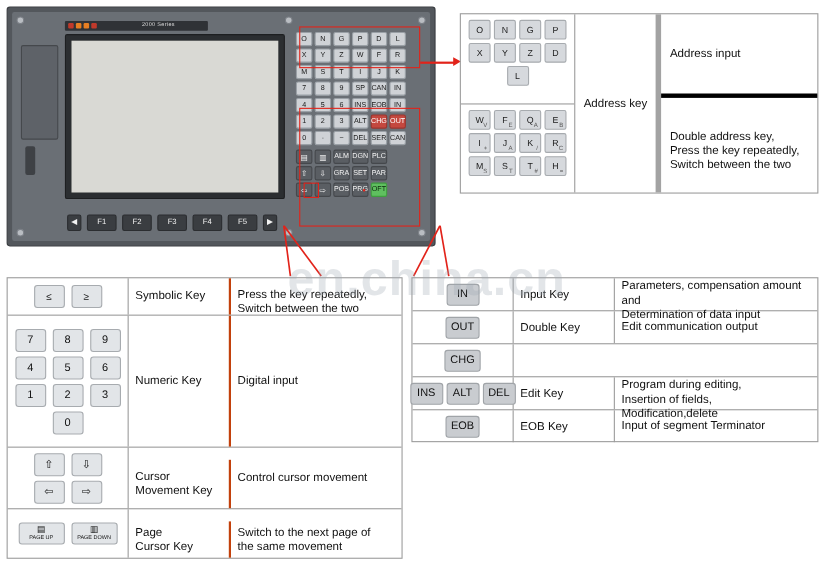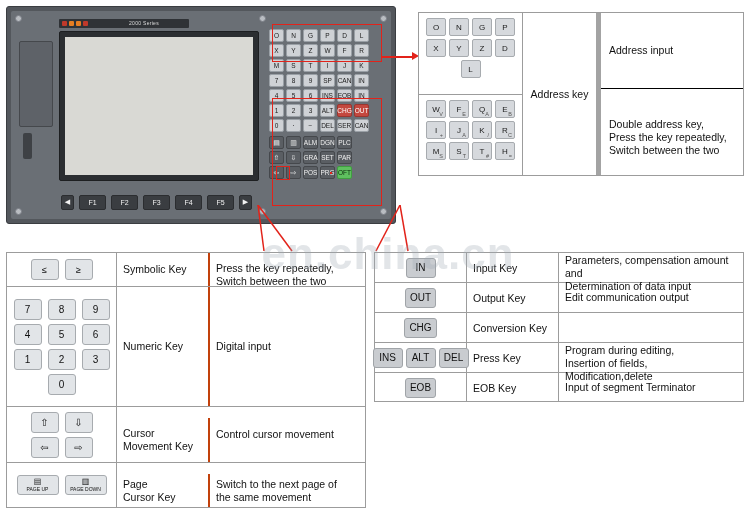--- a/index.html
+++ b/index.html
@@ -96,21 +96,21 @@
   .addr-keys-cell { padding:5px 4px; }
   .addr-keys-cell.top { height:82px; border-bottom:1px solid #9c9c9c; }
   .addr-keys-cell.bot { height:81px; }
   #addr-mid-col {
     width:78px; border-right:5px solid #a3a3a3;
     display:flex; align-items:center; justify-content:center;
     font-size:10.5px;
   }
   #addr-desc-col { flex:1; display:flex; flex-direction:column; }
   .addr-desc-cell { padding:6px 8px; font-size:10.5px; line-height:13px; }
-  .addr-desc-cell.top { height:82px; border-bottom:1px solid #000000; display:flex; align-items:center; }
+  .addr-desc-cell.top { height:82px; border-bottom:4px solid #000000; display:flex; align-items:center; }
   .addr-desc-cell.bot { height:81px; display:flex; align-items:center; }
   .akrow { display:flex; gap:3px; margin-bottom:3px; justify-content:center; }
   .akey {
     width:20px; height:18px; background:#d6d9dd; border:1px solid #a7abaf;
     border-radius:2px; font-size:8px; color:#1b1b1b;
     display:flex; align-items:center; justify-content:center; position:relative;
   }
   .akey .sub { position:absolute; bottom:0px; right:2px; font-size:5.5px; color:#555; }
   
   #watermark {
@@ -465,38 +465,37 @@
     </div>
     <div class="rc-name">Input Key</div>
     <div class="rc-desc multi">Parameters, compensation amount and
 Determination of data input</div>
   </div>
 
   <div class="rrow" style="height:30px;">
     <div class="rc-keys">
       <div class="rkey">OUT</div>
     </div>
-    <div class="rc-name">Output Key</div>
+    <div class="rc-name">Double Key</div>
     <div class="rc-desc">Edit communication output</div>
   </div>
 
   <div class="rrow" style="height:30px;">
     <div class="rc-keys">
       <div class="rkey">CHG</div>
     </div>
-    <div class="rc-name">Conversion Key</div>
   </div>
 
   <div class="rrow" style="height:30px;">
     <div class="rc-keys">
       <div class="rkey">INS</div>
       <div class="rkey">ALT</div>
       <div class="rkey">DEL</div>
     </div>
-    <div class="rc-name">Press Key</div>
+    <div class="rc-name">Edit Key</div>
     <div class="rc-desc multi">Program during editing,
 Insertion of fields, Modification,delete</div>
   </div>
 
   <div class="rrow" style="height:29px;">
     <div class="rc-keys">
       <div class="rkey">EOB</div>
     </div>
     <div class="rc-name">EOB Key</div>
     <div class="rc-desc">Input of segment Terminator</div>

